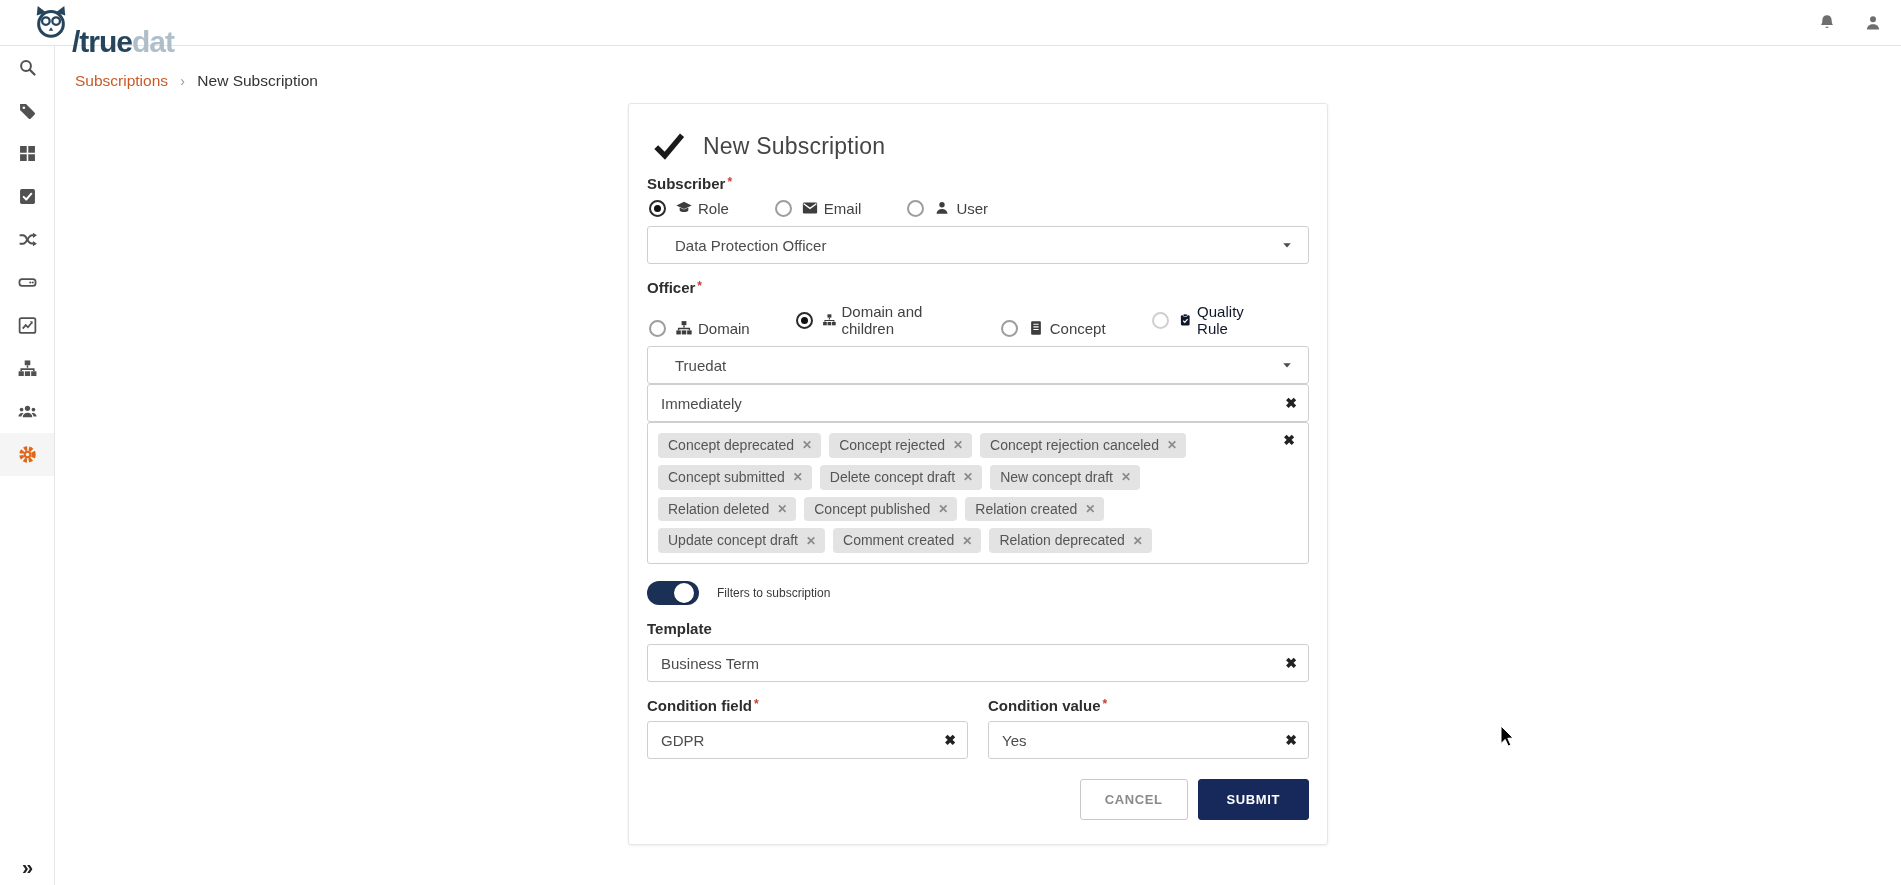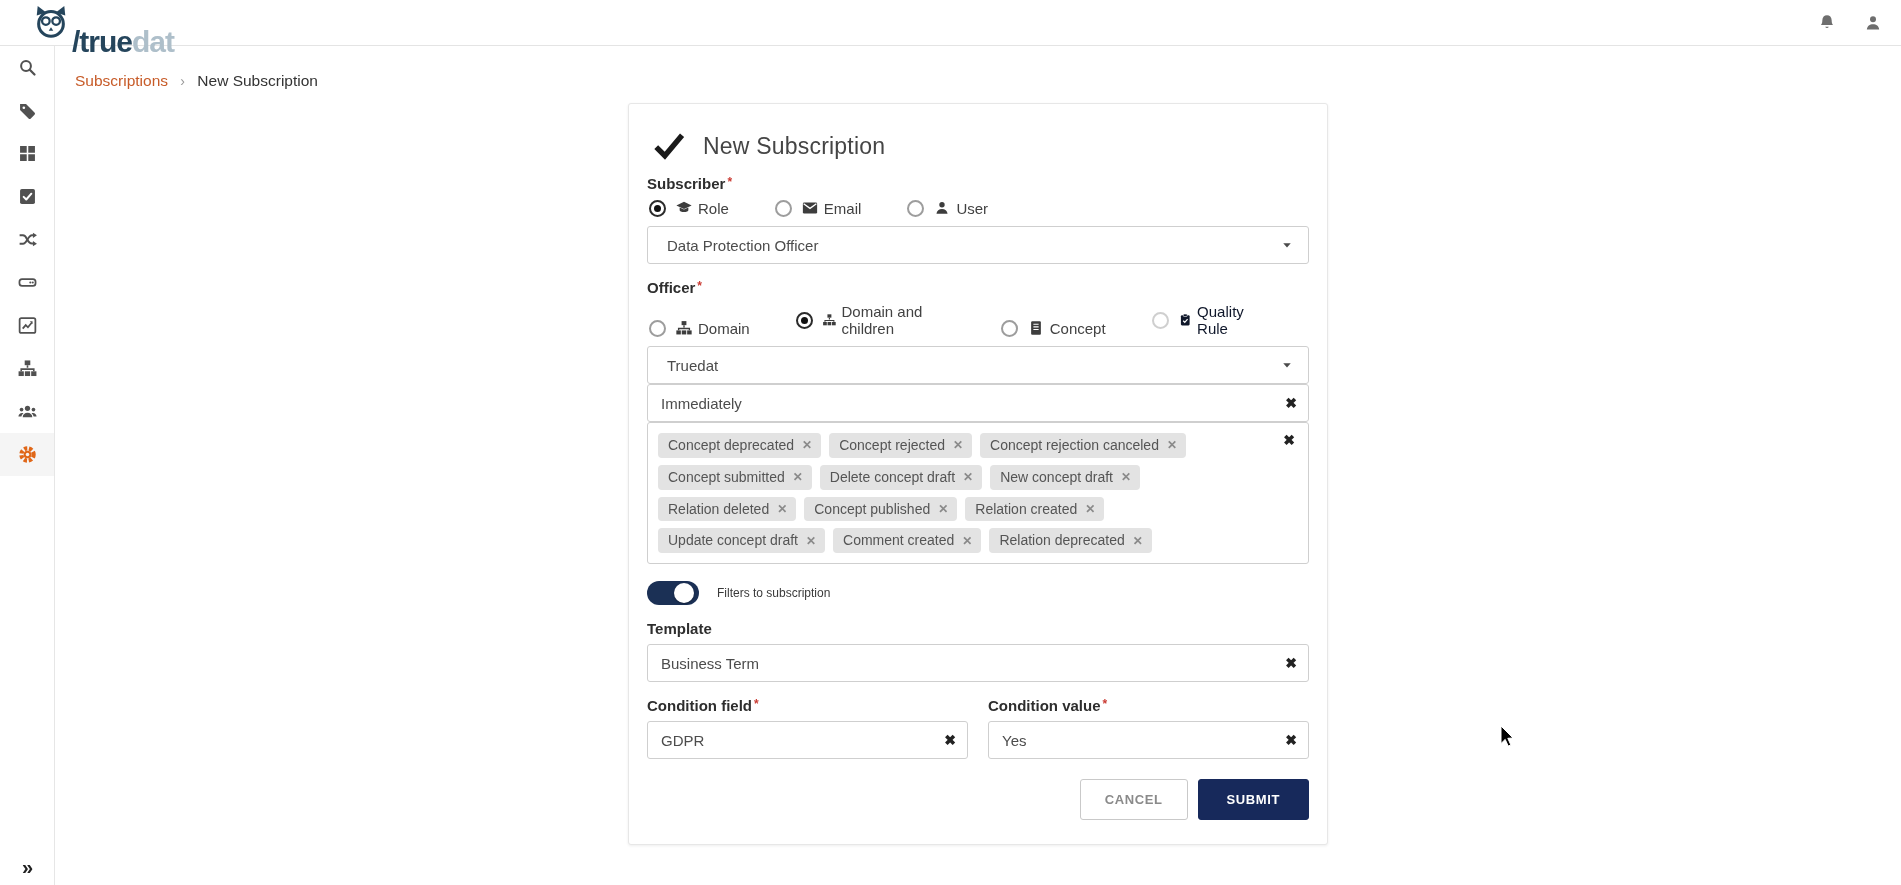--- a/index.html
+++ b/index.html
@@ -53,21 +53,21 @@
     width:7px; height:7px; border-radius:50%; background:#111; }
   .ricon { width:18px; height:18px; margin:0 5px 0 9px; color:#3d3d3d; }
   .ricon svg { width:100%; height:100%; }
   .rlabel { font-size:15px; color:#424242; }
   .radio-opt.disabled { cursor:default; }
   .radio-opt.disabled .rcirc { border-color:#cfcfcf; }
   .radio-opt.disabled .ricon, .radio-opt.disabled .rlabel { color:#0f172a; }
 
   
   .selectbox { height:38px; border:1px solid #cfcfcf; border-radius:3px; margin-top:9px;
-    display:flex; align-items:center; padding:0 12px 0 19px; cursor:pointer; }
+    display:flex; align-items:center; padding:0 12px 0 27px; cursor:pointer; }
   .selectbox .sel-text { font-size:15px; color:#4c4c4c; flex:1; }
   .caret { width:18px; height:18px; color:#4a4a4a; }
   .input-wrap { position:relative; }
   .input-wrap input { width:100%; height:38px; border:1px solid #cfcfcf; border-radius:3px;
     padding:0 36px 0 13px; font-size:15px; color:#4c4c4c;
     font-family:"Liberation Sans", sans-serif; outline:none; }
   .clear-x { position:absolute; right:12px; top:50%; transform:translateY(-50%);
     font-size:14px; font-weight:bold; color:#222; cursor:pointer; line-height:1; }
 
   

